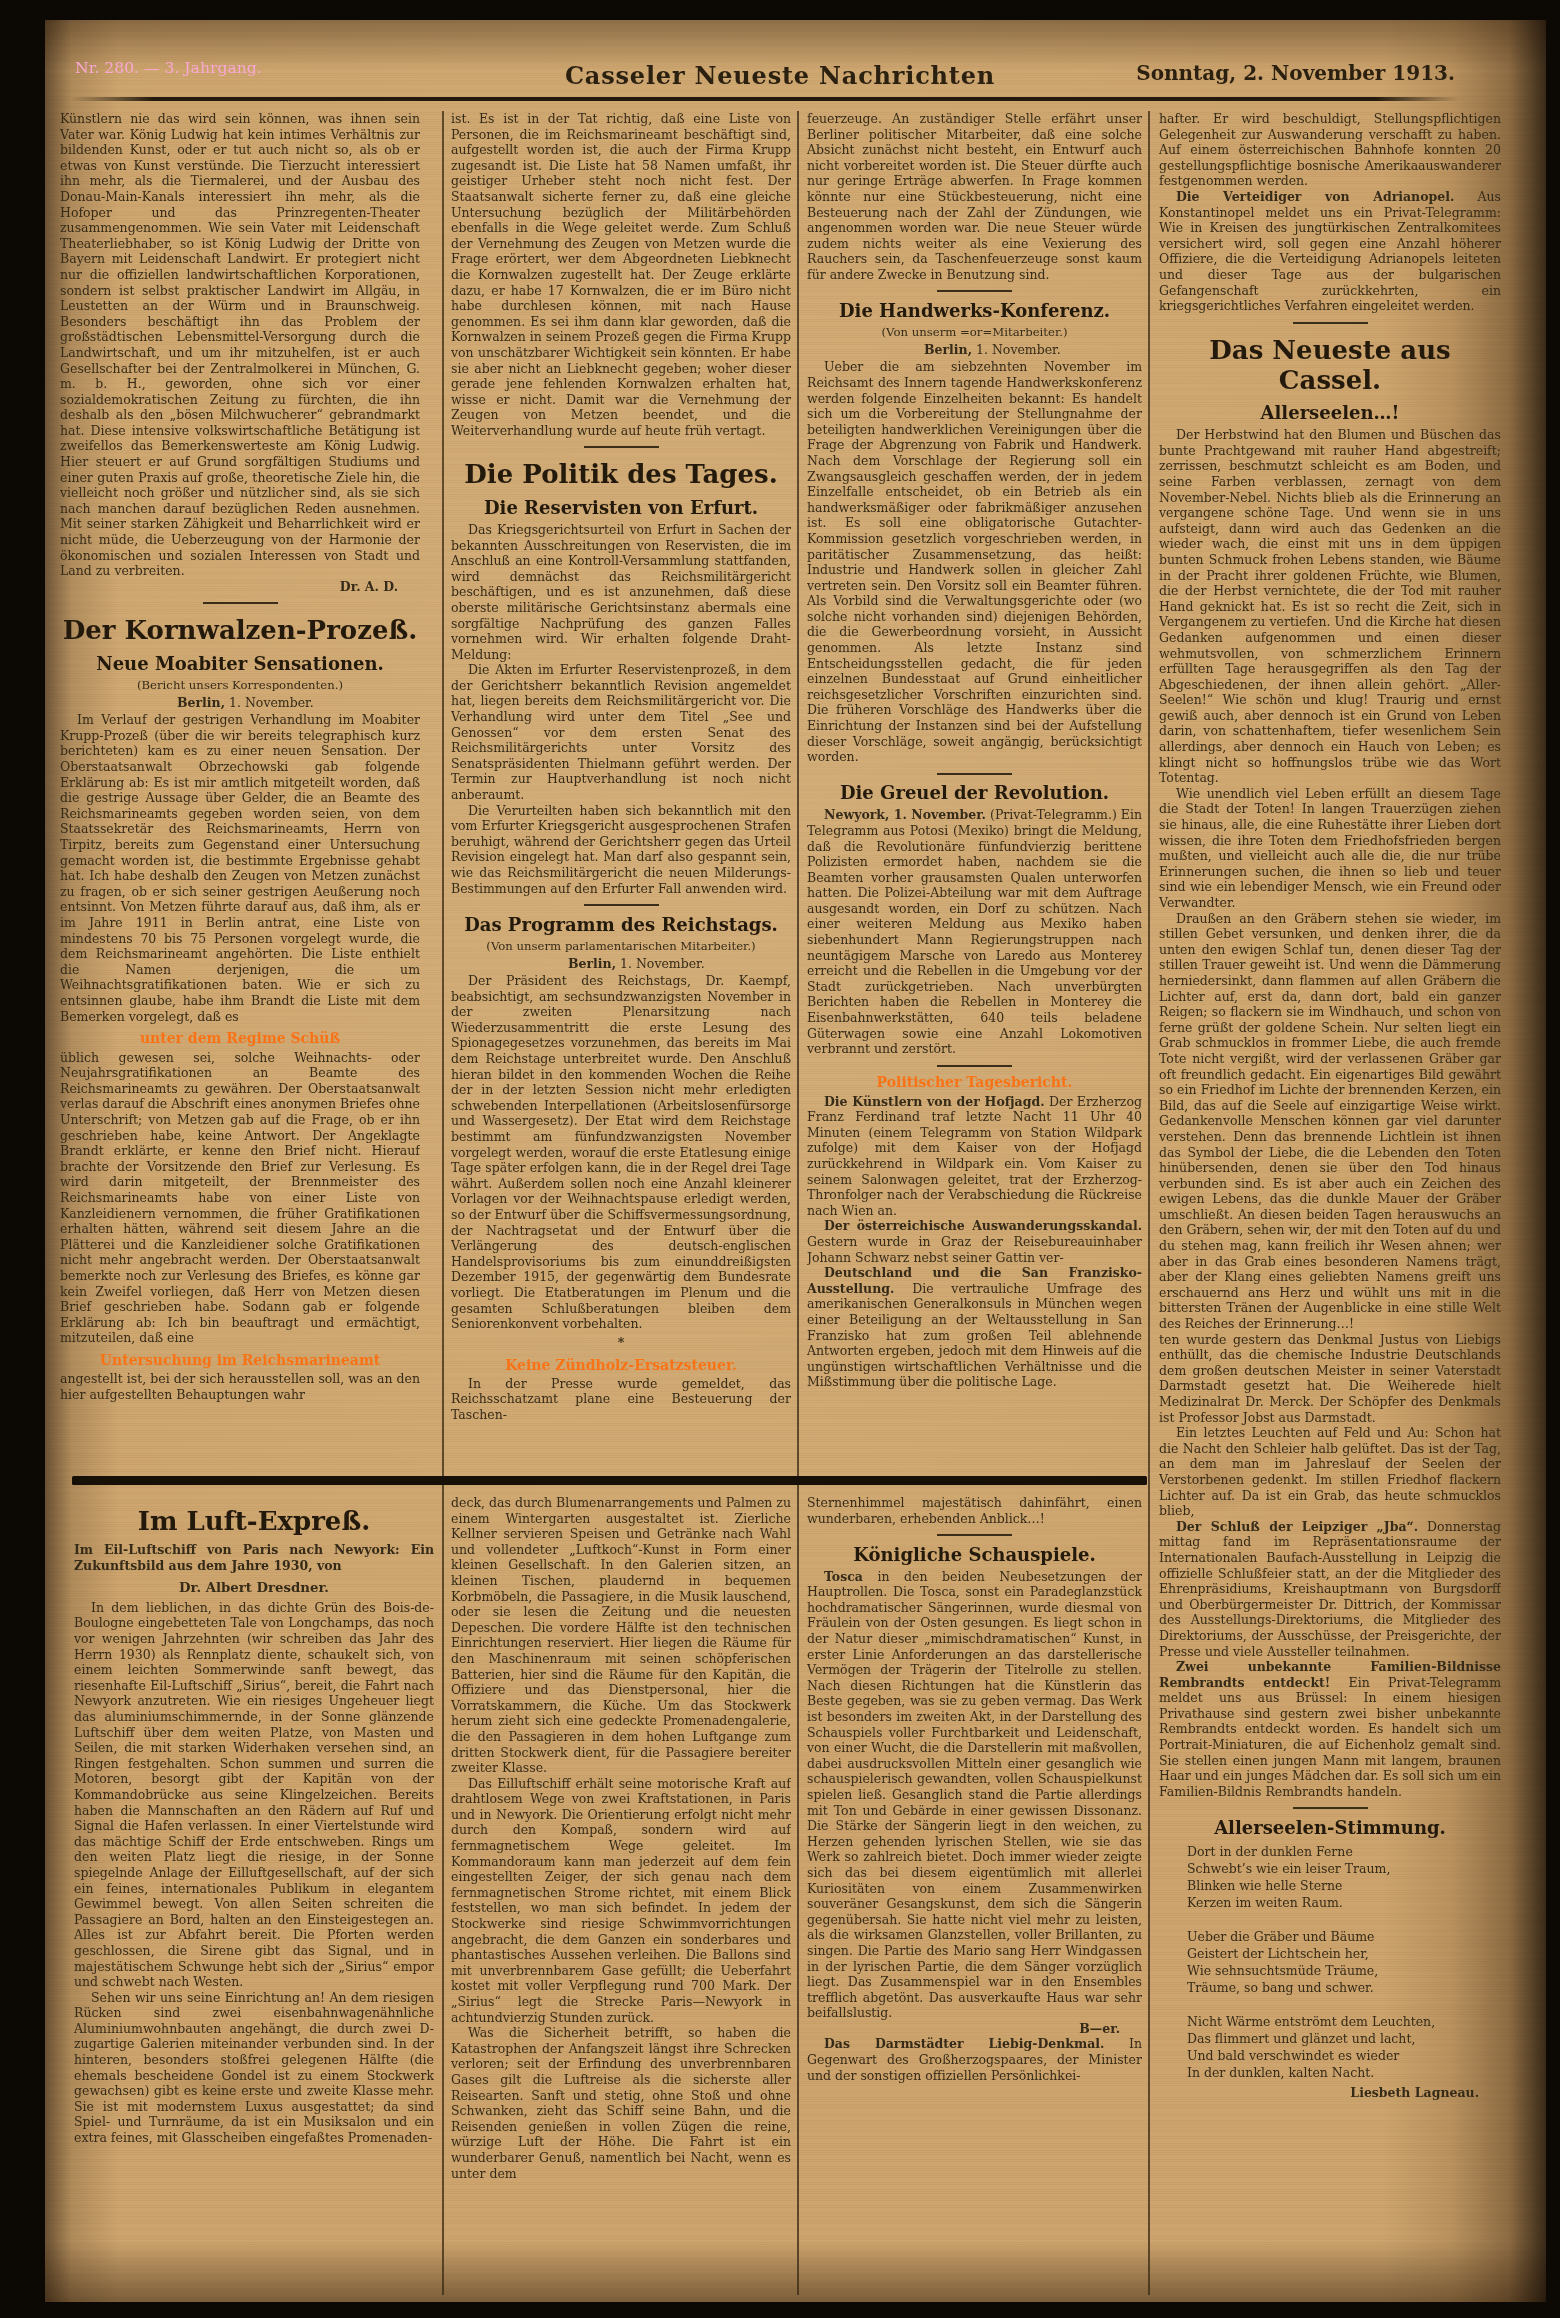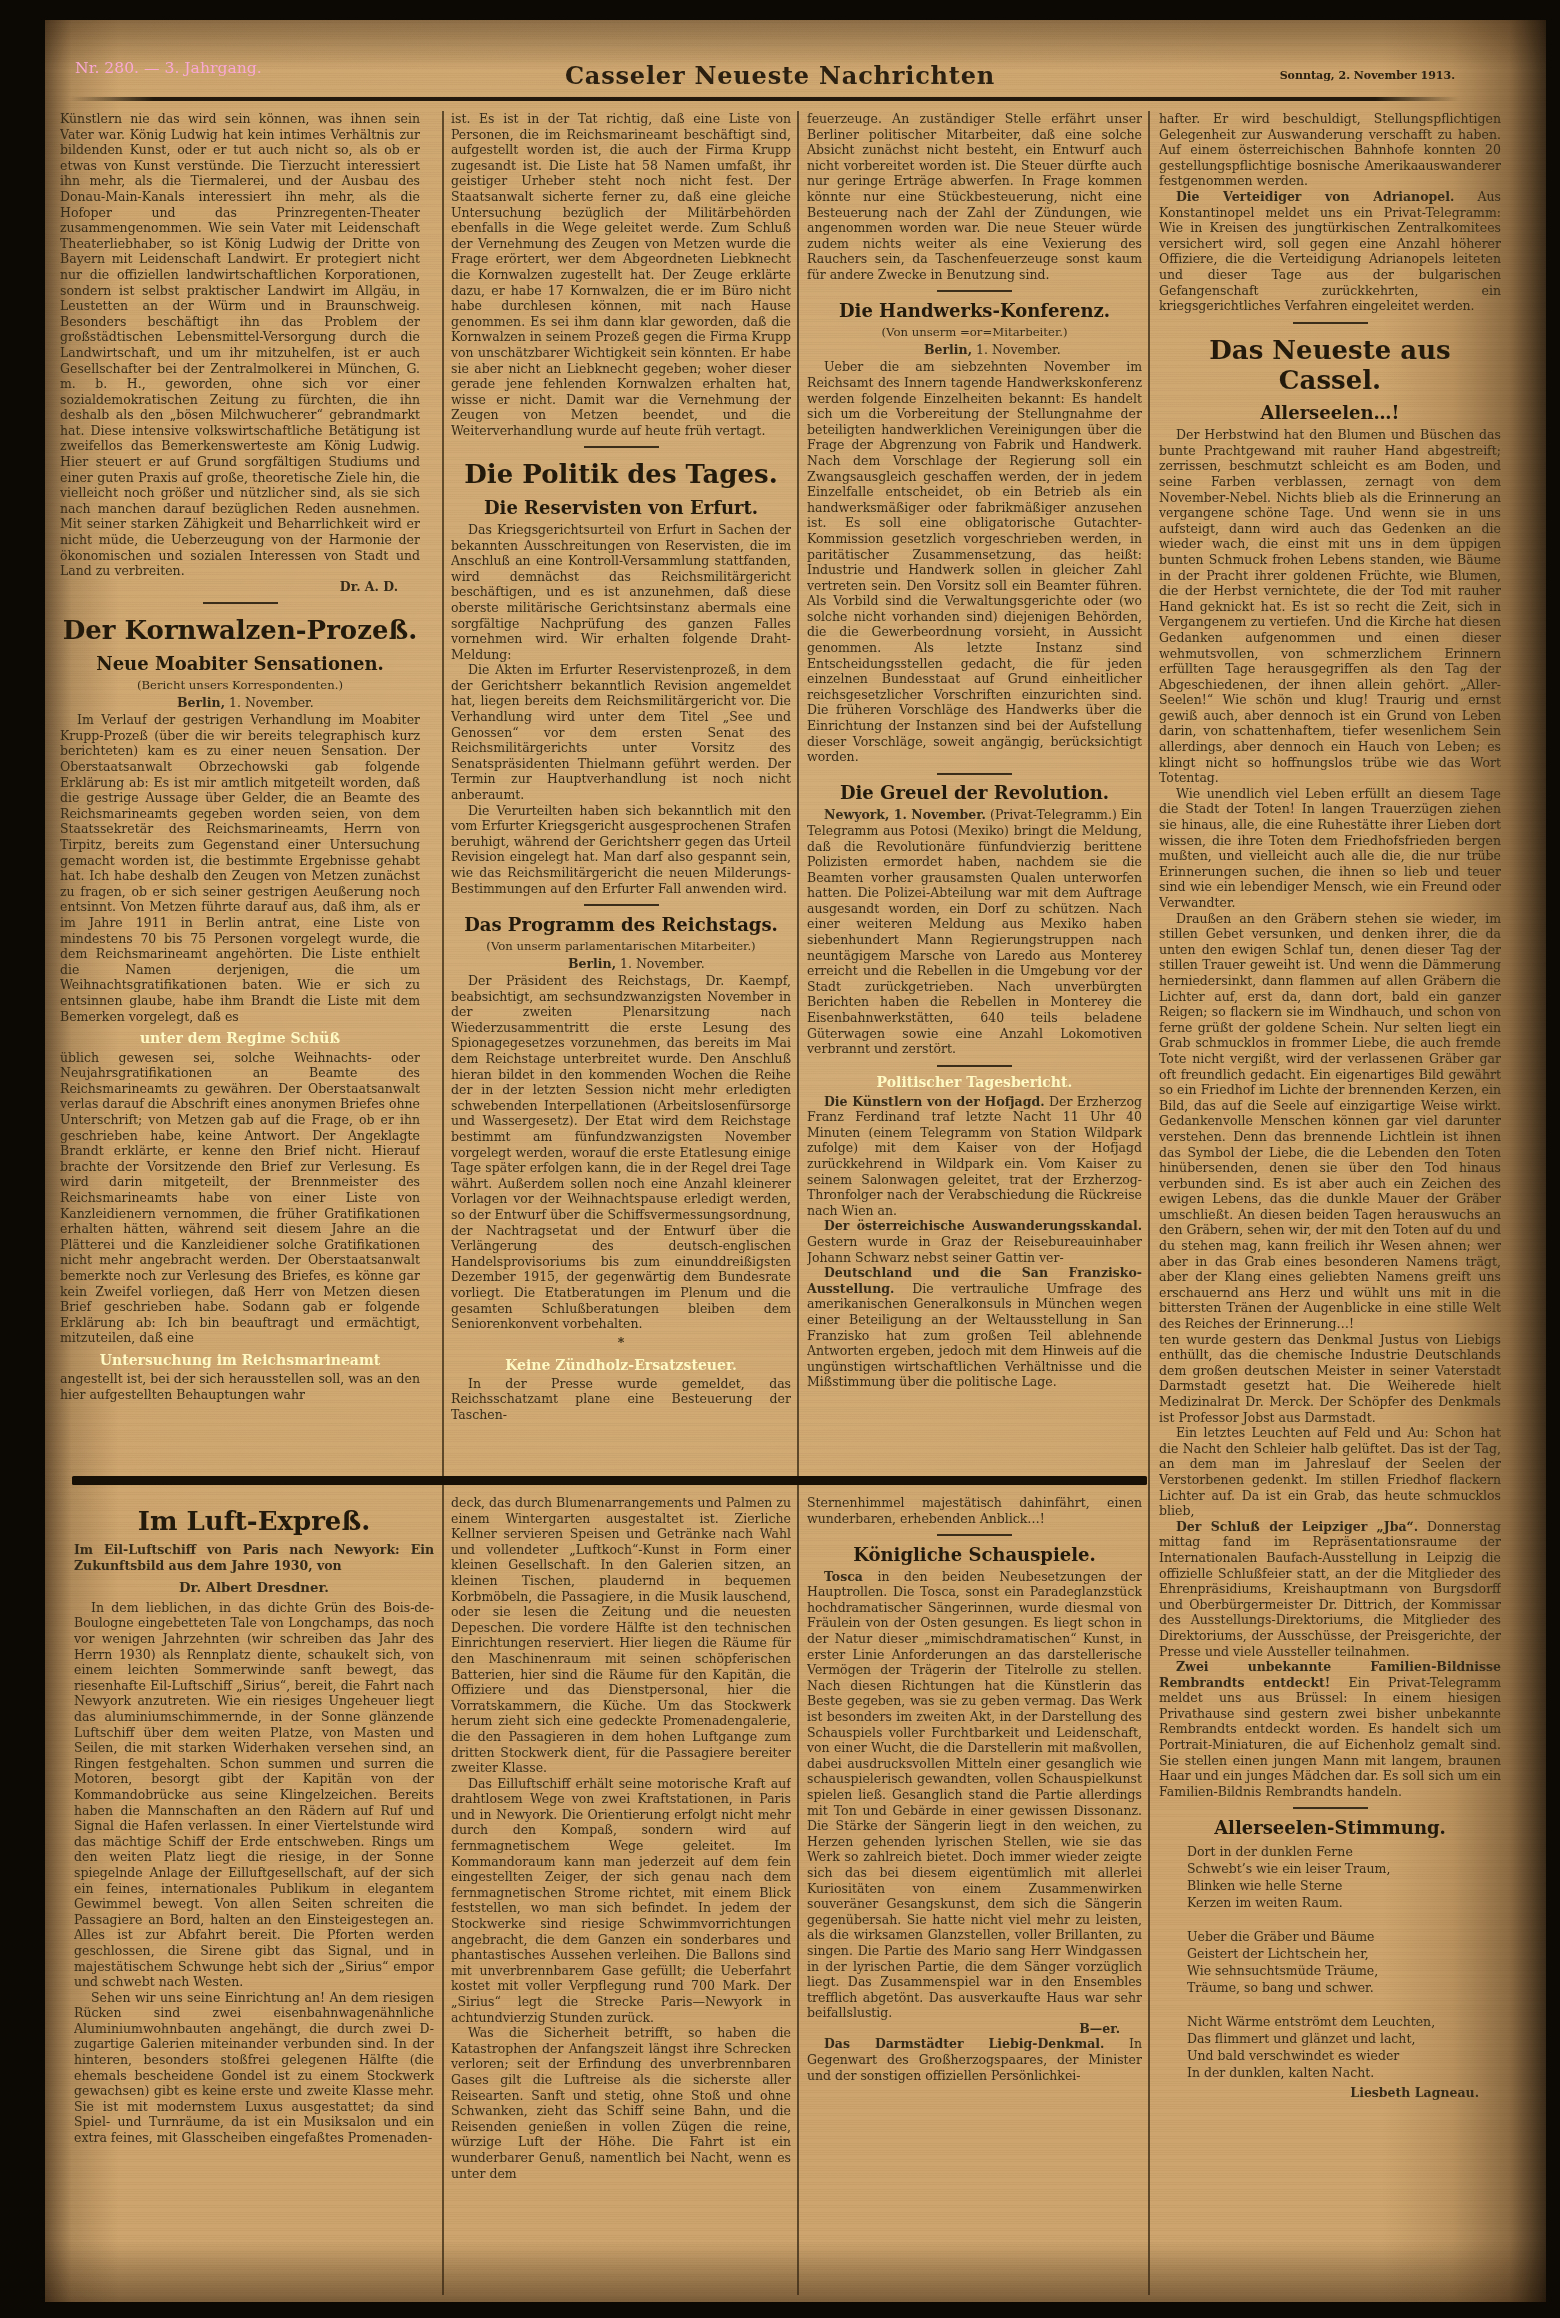--- a/index.html
+++ b/index.html
@@ -18,41 +18,41 @@
       linear-gradient(90deg, rgba(25,12,2,0.55) 0px, rgba(40,22,6,0.18) 26.5px, rgba(0,0,0,0) 74px),
       linear-gradient(270deg, rgba(16,8,1,0.78) 0px, rgba(52,30,10,0.42) 37px, rgba(90,60,25,0.18) 94px, rgba(0,0,0,0) 164px),
       linear-gradient(180deg, rgba(42,24,7,0.42) 0px, rgba(0,0,0,0) 50px),
       linear-gradient(0deg, rgba(42,24,7,0.5) 0px, rgba(0,0,0,0) 61px),
       repeating-linear-gradient(180deg, rgba(100,66,24,0.055) 0 0.8px, rgba(0,0,0,0) 0.8px 2.3px),
       #cda46d;
   }
   .hdr-issue{position:absolute;left:75px;top:59px;font-size:15.6px;font-weight:normal;color:#f9a8d4;}
   .hdr-title{position:absolute;left:499px;top:61px;width:562px;text-align:center;
     font-size:24px;font-weight:bold;color:#2c2110;letter-spacing:0.8px;}
-  .hdr-date{position:absolute;right:105px;top:61px;font-size:11px;font-weight:bold;color:#2c2110;margin-top:8px;}
+  .hdr-date{position:absolute;right:105px;top:61px;font-size:20px;font-weight:bold;color:#2c2110;}
   .hdr-rule{position:absolute;left:70px;top:97px;width:1389px;height:3.9px;
     background:linear-gradient(90deg, rgba(0,0,0,0), #231a0d 6%, #231a0d 94%, rgba(0,0,0,0));}
   .col{
     position:absolute;overflow:hidden;
     color:#362b18;font-size:12.5px;line-height:15.6px;
     text-align:justify;
   }
   .vrule{position:absolute;width:1.6px;background:rgba(58,42,20,0.75);}
   .thickrule{position:absolute;background:#171006;border-radius:1.6px;}
   
   .b{margin:0;}
   .b-body{text-align:justify;text-indent:17px;}
   .b-body.ni{text-indent:0;}
   .b-date{text-indent:117px;margin:1.6px 0;}
   .b-h1{font-size:26px;line-height:30px;font-weight:bold;text-align:center;text-indent:0;
         margin:11px 0 6.2px;color:#241a0c;}
   .b-h2{font-size:18px;line-height:21px;font-weight:bold;text-align:center;text-indent:0;
         margin:7.8px 0 3.9px;color:#241a0c;}
   .b-h3{font-size:14px;line-height:17px;font-weight:bold;text-align:center;text-indent:0;
-        margin:6.2px 0 2.3px;color:#fef9c3;}
+        margin:6.2px 0 2.3px;color:#f97316;}
   .b-byline{text-align:center;text-indent:0;font-size:11.7px;margin:1.6px 0;}
   .b-byline2{text-align:center;text-indent:0;font-size:13.3px;font-weight:bold;margin:6.2px 0 4.7px;}
   .b-bold{font-weight:bold;text-align:justify;text-indent:0;font-size:12.5px;margin-top:3.1px;}
   .b-sig{text-align:right;padding-right:22px;font-weight:bold;}
   .b-sep{width:75px;height:0;border-top:2.3px solid #3a2d1a;margin:7.8px auto;}
   .b-star{text-align:center;text-indent:0;font-weight:bold;margin:3.1px 0 0;}
   .b-poem{white-space:pre-line;text-align:left;text-indent:0;padding-left:28px;
           line-height:17px;margin:4.7px 0;}
   .b b{font-weight:bold;}
 </style>

